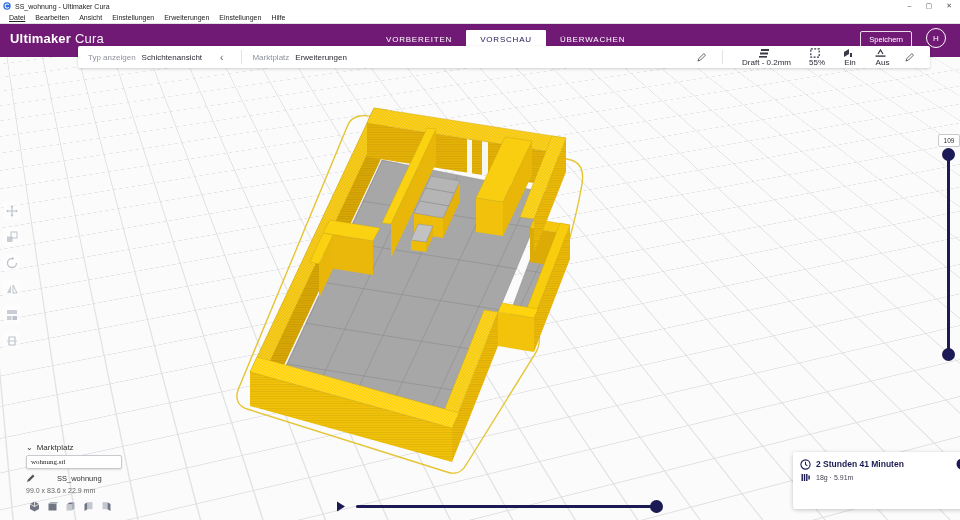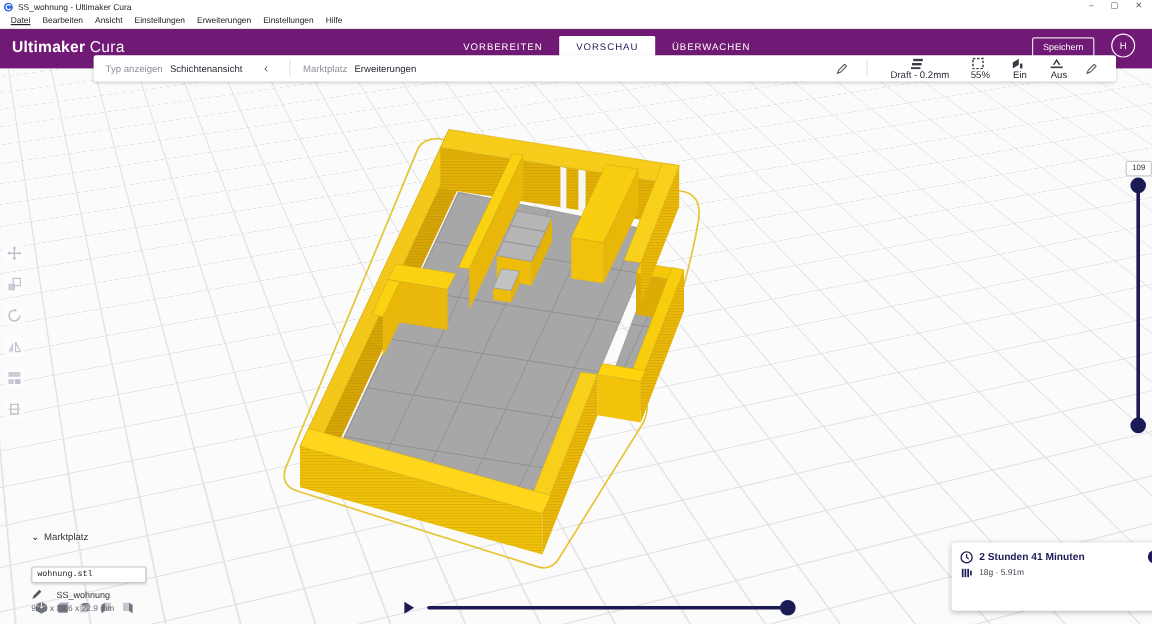--- a/index.html
+++ b/index.html
@@ -59,23 +59,23 @@
   .playback{position:absolute;left:336px;top:498px;width:342px;height:18px;z-index:10;}
   .playback .play{position:absolute;left:0;top:3px;cursor:pointer;}
   .playback .ptrack{position:absolute;left:20px;top:7px;width:298px;height:3px;background:#1b1a54;border-radius:2px;cursor:pointer;}
   .playback .phandle{position:absolute;left:314px;top:2px;width:13px;height:13px;background:#1b1a54;border-radius:50%;cursor:grab;}
   
   .viewicons{position:absolute;left:28px;top:500px;display:flex;gap:5px;z-index:10;}
   .viewicons .vbtn{width:13px;height:13px;display:flex;align-items:center;justify-content:center;cursor:pointer;}
   
   .objpanel{position:absolute;left:26px;top:443px;z-index:10;font-size:7.5px;color:#333;}
   .objpanel .ohead{display:flex;align-items:center;gap:4px;font-size:8px;cursor:pointer;}
-  .objpanel input{margin-top:20px;width:86px;height:12px;border:1px solid #c9c9cf;border-radius:2px;background:#fff;
-       font-size:7px;font-family:Liberation Mono, monospace;color:#222;padding:0 4px;box-shadow:0 1px 2px rgba(0,0,0,.12);}
-  .objpanel .printer{display:flex;gap:12px;margin-top:5px;}
+  .objpanel input{margin-top:3px;width:86px;height:12px;border:1px solid #c9c9cf;border-radius:2px;background:#fff;
+       font-size:7px;font-family:Liberation Serif, serif;color:#222;padding:0 4px;box-shadow:0 1px 2px rgba(0,0,0,.12);}
+  .objpanel .printer{display:flex;gap:22px;margin-top:5px;}
   .objpanel .dims{margin-top:4px;color:#666;font-size:7px;}
   
   .summary{position:absolute;left:793px;top:452px;width:182px;height:57px;background:#fff;border-radius:3px;
        box-shadow:0 1px 4px rgba(0,0,0,.22);z-index:10;padding:6px 7px;box-sizing:border-box;}
   .summary .row1{display:flex;align-items:center;gap:5px;}
   .summary .time{font-size:8.5px;font-weight:bold;color:#1b1a54;flex:1;}
   .summary .row2{display:flex;align-items:center;gap:5px;margin-top:3px;margin-left:1px;}
   .summary .mat{font-size:7px;color:#44454f;}
   .savebtn{position:absolute;left:7px;right:7px;bottom:6px;height:16px;background:#2e6be5;color:#fff;border:none;border-radius:2px;
        font-size:8px;font-family:"Liberation Sans",sans-serif;cursor:pointer;display:flex;align-items:center;justify-content:center;}

